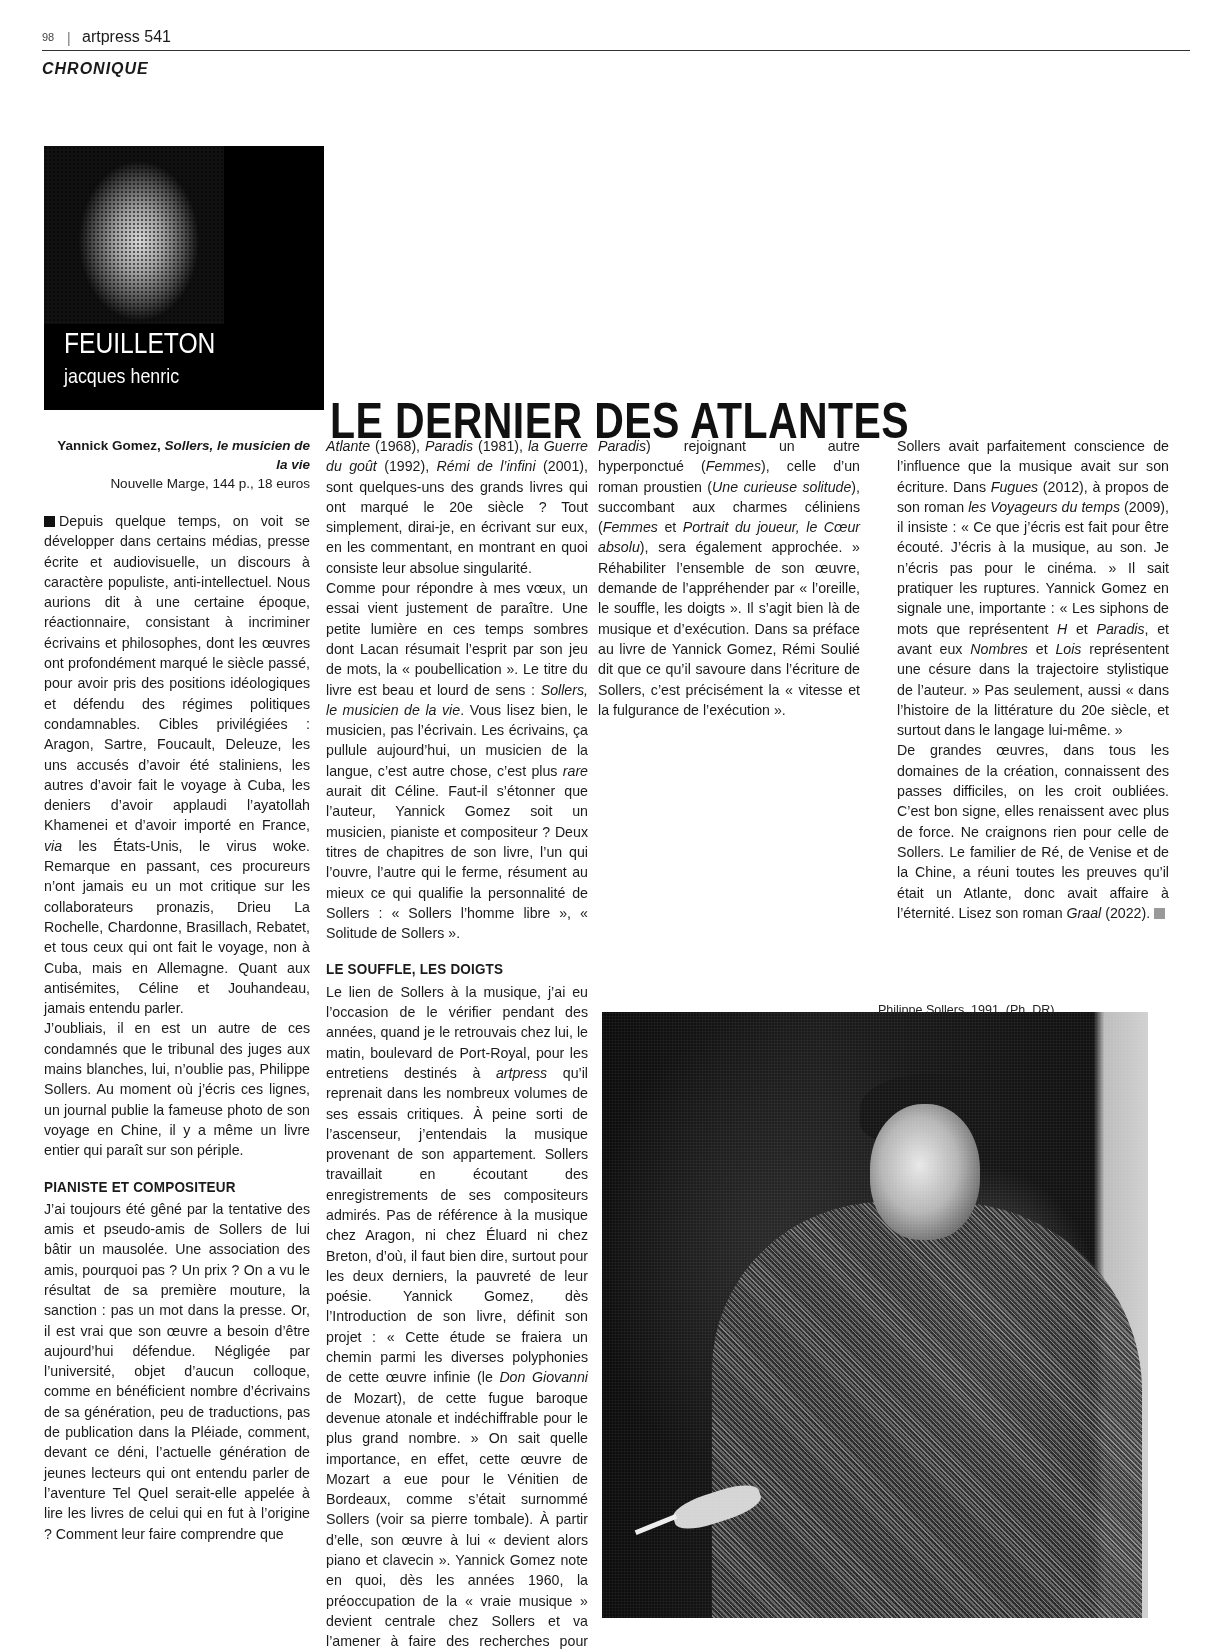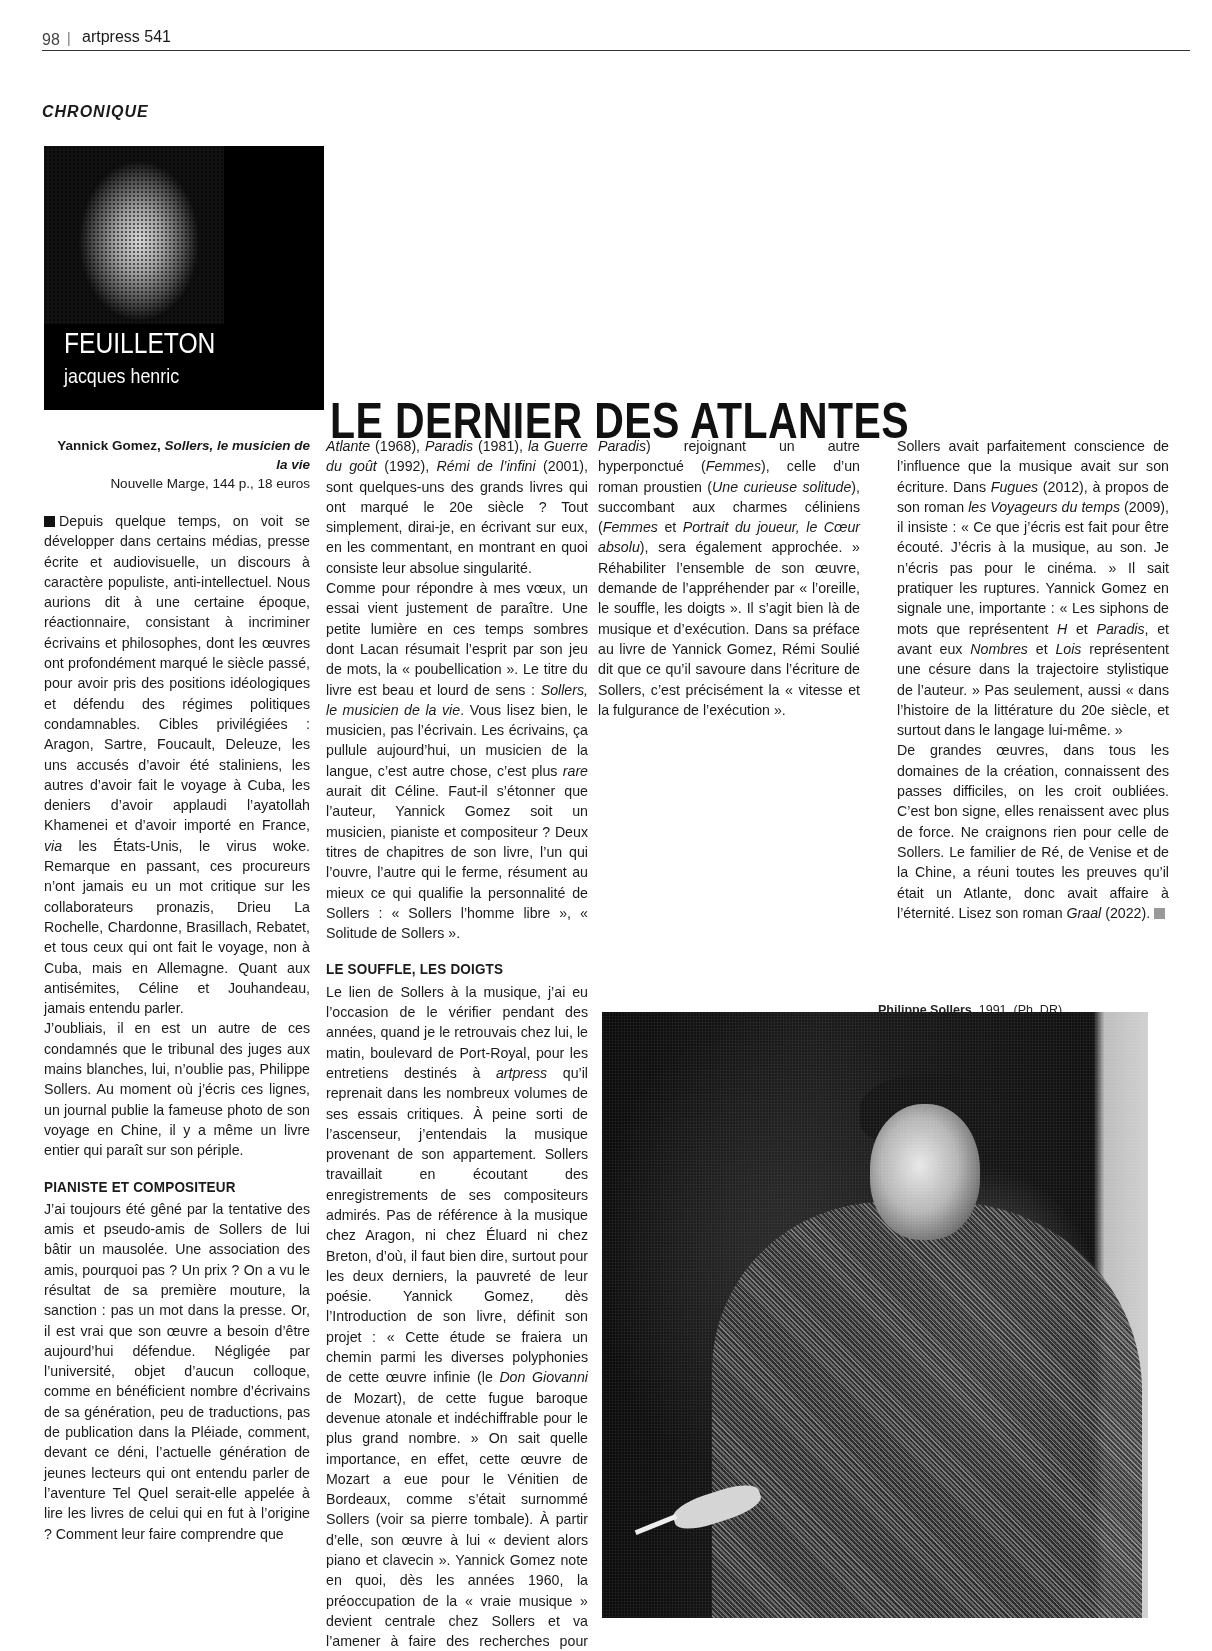--- a/index.html
+++ b/index.html
@@ -1,24 +1,24 @@
 <!DOCTYPE html>
 <html><head>
   <meta charset="utf-8">
   <style>
     html, body { margin: 0; padding: 0; background: #ffffff; }
     body { width: 1212px; height: 1651px; position: relative; overflow: hidden; color: #1a1a1a;
            font-family: "Liberation Sans", sans-serif; }
     .header { position: absolute; left: 42px; top: 28px; width: 1148px; height: 22px;
               border-bottom: 1.5px solid #333; }
-    .pagenum { position: absolute; left: 0; top: 3px; font-size: 16px; color: #444; }
+    .pagenum { position: absolute; left: 0; top: 3px; font-size: 11px; color: #444; }
     .sep { position: absolute; left: 25px; top: 2px; font-size: 14px; color: #777; }
     .mag { position: absolute; left: 40px; top: 0px; font-size: 16px; font-weight: normal; }
     .rubric { position: absolute; left: 42px; top: 60px; font-size: 16px; font-weight: bold; font-style: italic;
-              letter-spacing: 1px; margin-top: 43px; }
+              letter-spacing: 1px; }
 
     .portrait { position: absolute; left: 44px; top: 146px; width: 280px; height: 264px; background: #000; overflow: hidden; }
     .portrait-face { position: absolute; left: 0; top: 0; width: 180px; height: 178px;
       background:
         radial-gradient(ellipse 60px 80px at 95px 95px, #d8d8d8 0%, #a0a0a0 40%, #505050 75%, #111 100%);
     }
     .portrait-dots { position: absolute; left: 0; top: 0; width: 180px; height: 178px;
       background-image: radial-gradient(circle, rgba(0,0,0,0.55) 1px, transparent 1.6px);
       background-size: 4px 4px; }
     .col-label { position: absolute; left: 20px; top: 180px; color: #fff; font-size: 30px; letter-spacing: 0px;
@@ -37,21 +37,21 @@
     .c4 { left: 875px; width: 272px; margin-left: 22px; }
     .bookref { font-size: 13.5px; line-height: 19px; text-align: right; margin-bottom: 18px !important; }
     .bookref b { font-weight: bold; }
     .square { display: inline-block; width: 11px; height: 11px; background: #111; margin-right: 4px; vertical-align: -1px; }
     .end-square { display: inline-block; width: 11px; height: 11px; background: #999; margin-left: 4px; vertical-align: -1px; }
     .subhead { font-weight: bold; font-size: 15px; margin: 16px 0 2px 0 !important; letter-spacing: 0.2px;
                transform: scaleX(0.9); transform-origin: left; text-align: left; }
     i { font-style: italic; }
 
     .caption { position: absolute; left: 878px; top: 1003px; font-size: 12.5px; color: #222; }
-    .caption b { font-weight: bold; margin-top: 10px; }
+    .caption b { font-weight: normal; margin-top: 10px; }
 
     .photo { position: absolute; left: 602px; top: 1012px; width: 546px; height: 606px; background: #0c0c0c; overflow: hidden; }
     .photo-bg { position: absolute; inset: 0;
       background:
         radial-gradient(ellipse 160px 220px at 380px 330px, #6a6a6a 0%, #404040 40%, transparent 80%),
         radial-gradient(ellipse 240px 300px at 180px 240px, #2a2a2a 0%, transparent 80%),
         linear-gradient(90deg, #0c0c0c 0%, #1b1b1b 40%, #111 90%, #bdbdbd 92%, #d0d0d0 100%); }
     .photo-face { position: absolute; left: 268px; top: 92px; width: 110px; height: 136px; border-radius: 48% 48% 45% 45%;
       background: radial-gradient(ellipse at 45% 45%, #e8e8e8 0%, #b5b5b5 45%, #555 85%); }
     .photo-hair { position: absolute; left: 258px; top: 62px; width: 140px; height: 70px; border-radius: 50% 50% 30% 30%;

